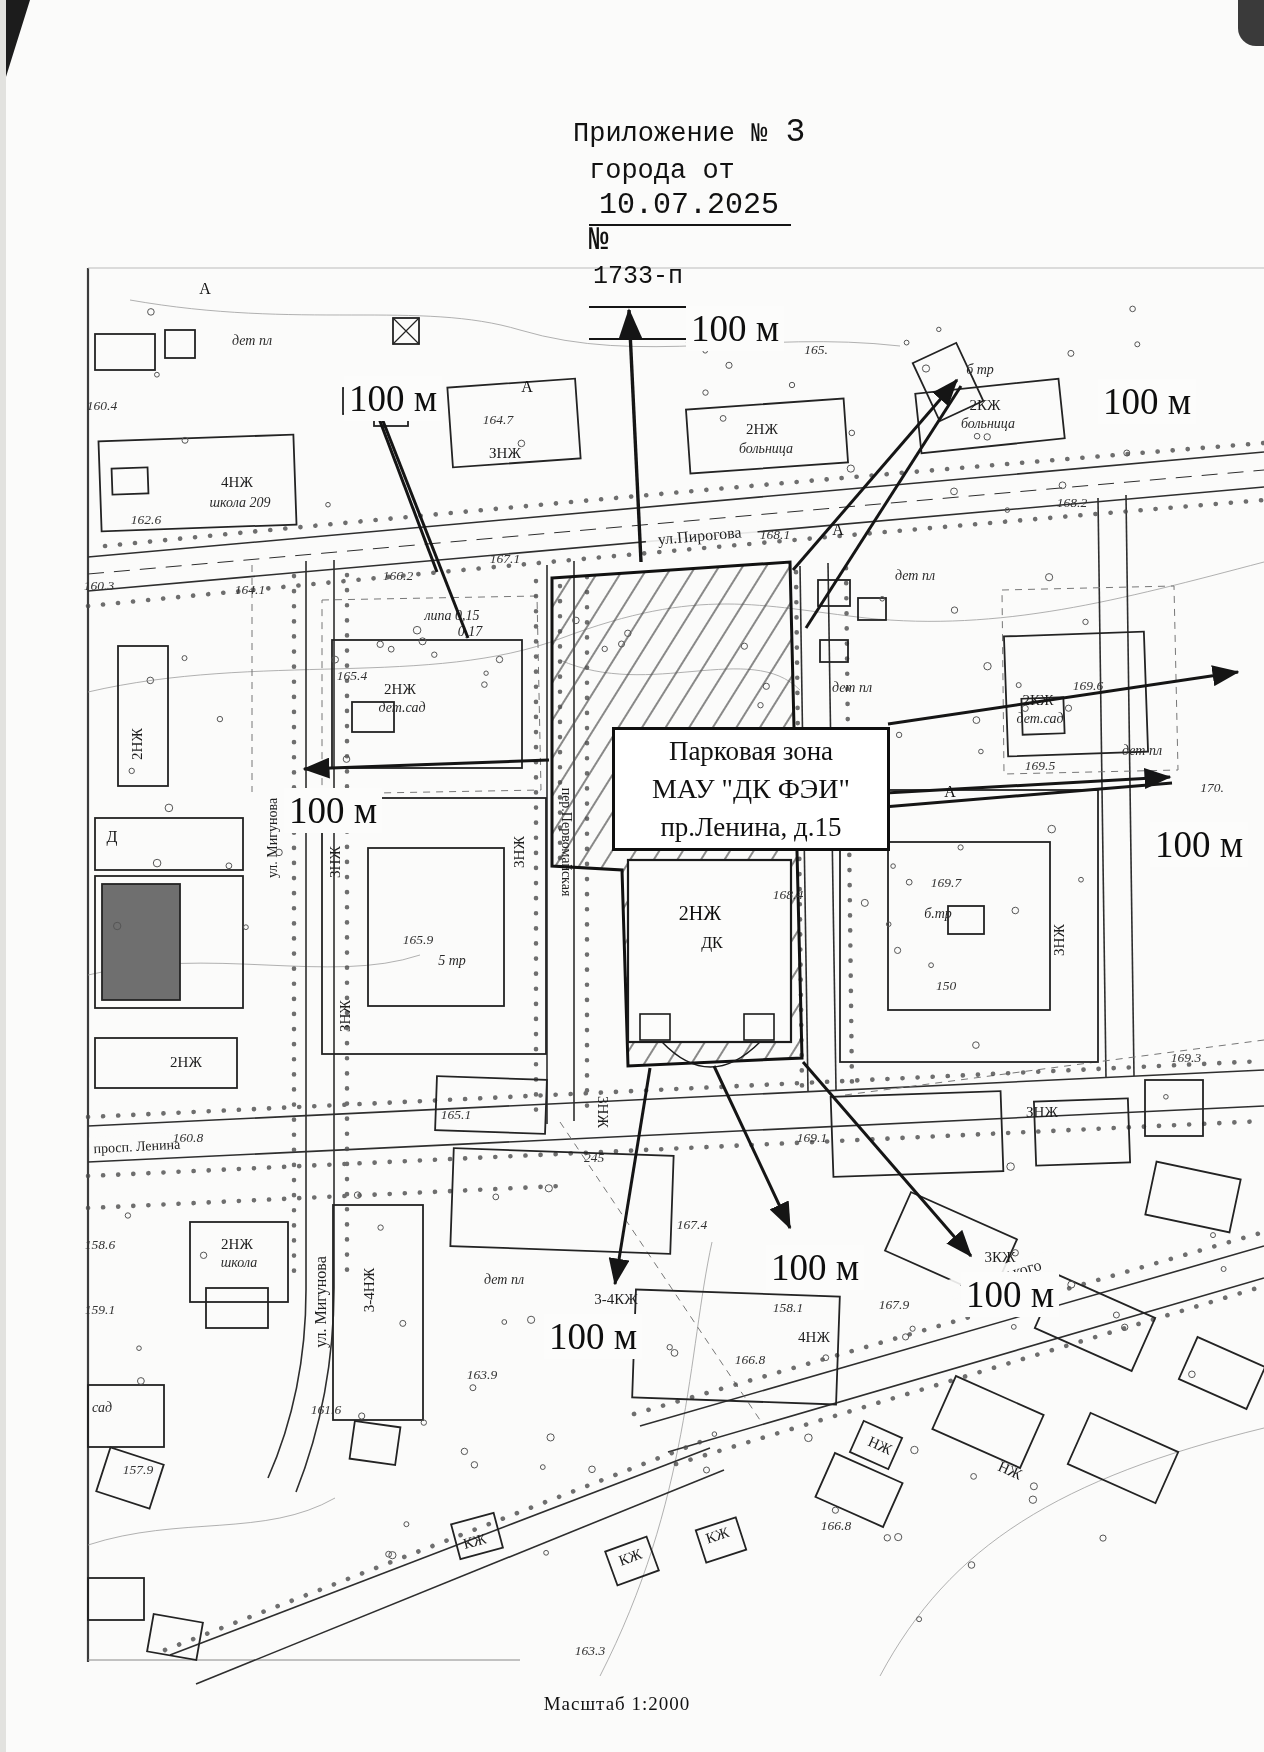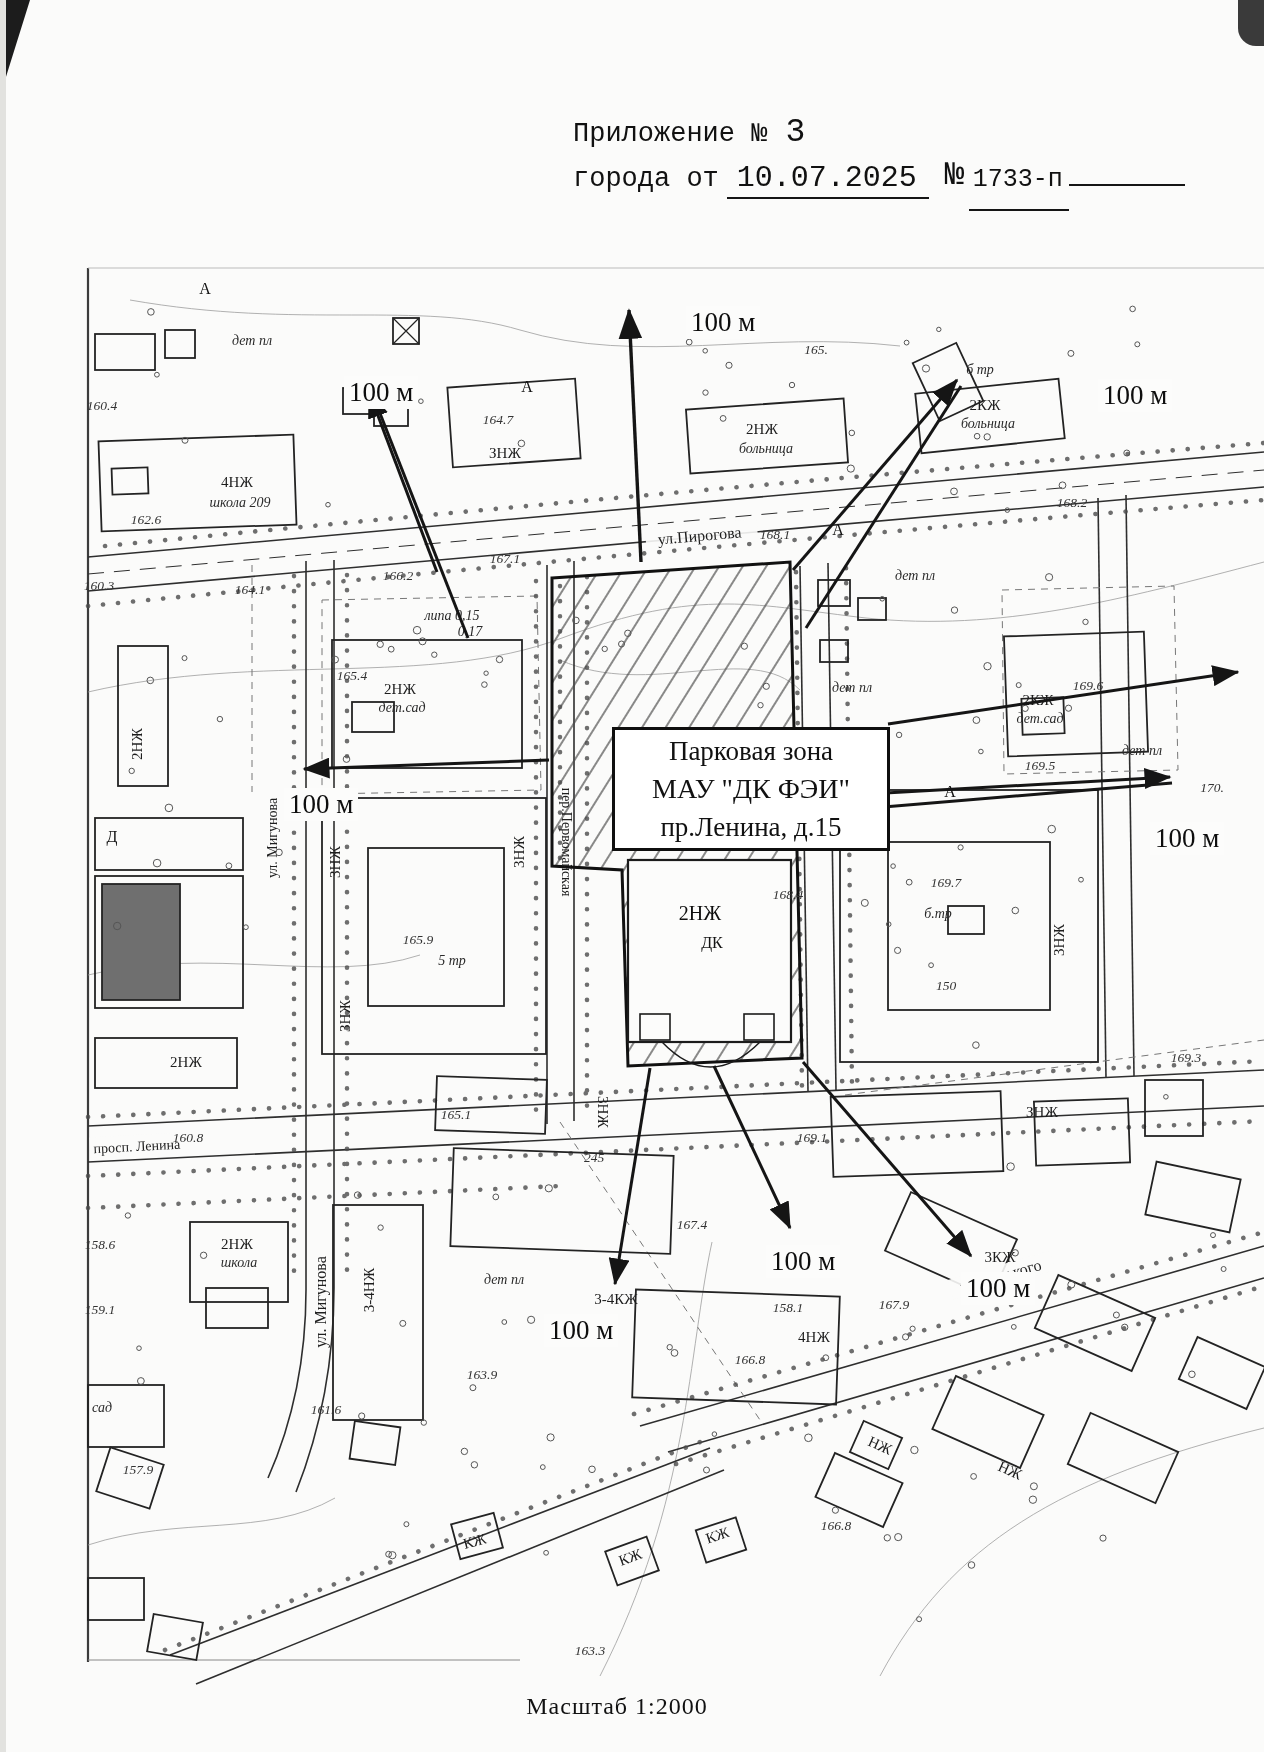--- a/index.html
+++ b/index.html
@@ -7,45 +7,45 @@
         font-family:"Liberation Serif",serif;color:#111;}
   
   .art-tl{position:absolute;left:0;top:0;width:30px;height:96px;background:#1c1c1c;
           clip-path:polygon(0 0,100% 0,0 100%);z-index:7;}
   .art-tr{position:absolute;right:0;top:0;width:26px;height:46px;background:#3a3a3a;
           border-bottom-left-radius:18px;z-index:7;}
   .art-left{position:absolute;left:0;top:0;width:6px;height:100%;background:#e2e2df;z-index:7;}
   
   .header{position:absolute;left:573px;top:116px;width:640px;font-size:27px;line-height:34px;z-index:4;font-family:Liberation Mono, monospace;}
   .h1 .num3{font-size:33px;margin-left:18px;}
-  .h3{display:flex;align-items:baseline;margin-top:3px;}
+  .h3{display:flex;align-items:baseline;margin-top:3px;flex-direction:column;}
   .u{border-bottom:2.5px solid #151515;}
   .h3 .date{font-size:30px;padding:0 12px 2px 10px;margin-left:8px;}
   .h3 .nosign{font-size:33px;margin:0 4px 0 16px;position:relative;top:-2px;}
   .h3 .docnum{font-size:25px;padding:0 6px 12px 4px;}
   .h3 .tail{width:116px;height:30px;}
   
   #mapsvg{position:absolute;left:0;top:0;z-index:1;}
   #mapsvg text{text-anchor:middle;}
   .t-street{font:16px "Liberation Serif",serif;fill:#1f1f1f;}
   .t-floors{font:15px "Liberation Serif",serif;fill:#1d1d1d;}
   .t-site{font:italic 14px "Liberation Serif",serif;fill:#2a2a2a;}
   .t-elev{font:italic 13.5px "Liberation Serif",serif;fill:#333;}
   .t-big{font:20px "Liberation Serif",serif;fill:#0f0f0f;}
   .t-mid{font:16px "Liberation Serif",serif;fill:#141414;}
   
   .zone-box{position:absolute;left:612px;top:727px;width:252px;background:#ffffff;
             border:3px solid #0f0f0f;padding:2px 10px;text-align:center;
             font-size:27px;line-height:38px;z-index:6;}
   .zone-box .zb2{font-size:28px;}
   
-  .dist{position:absolute;font-size:27px;background:#fcfcfb;padding:1px 5px;color:#0e0e0e;z-index:5;white-space:nowrap;}
+  .dist{position:absolute;font-size:37px;background:#fcfcfb;padding:1px 5px;color:#0e0e0e;z-index:5;white-space:nowrap;}
   
   .scale{position:absolute;left:352px;top:1693px;width:530px;text-align:center;
-         font-size:24px;letter-spacing:1px;z-index:4;}
+         font-size:19px;letter-spacing:1px;z-index:4;}
 </style>
 </head>
 <body>
 
 <div class="page">
 
   <div class="art-tl"></div>
   <div class="art-tr"></div>
   <div class="art-left"></div>
 

